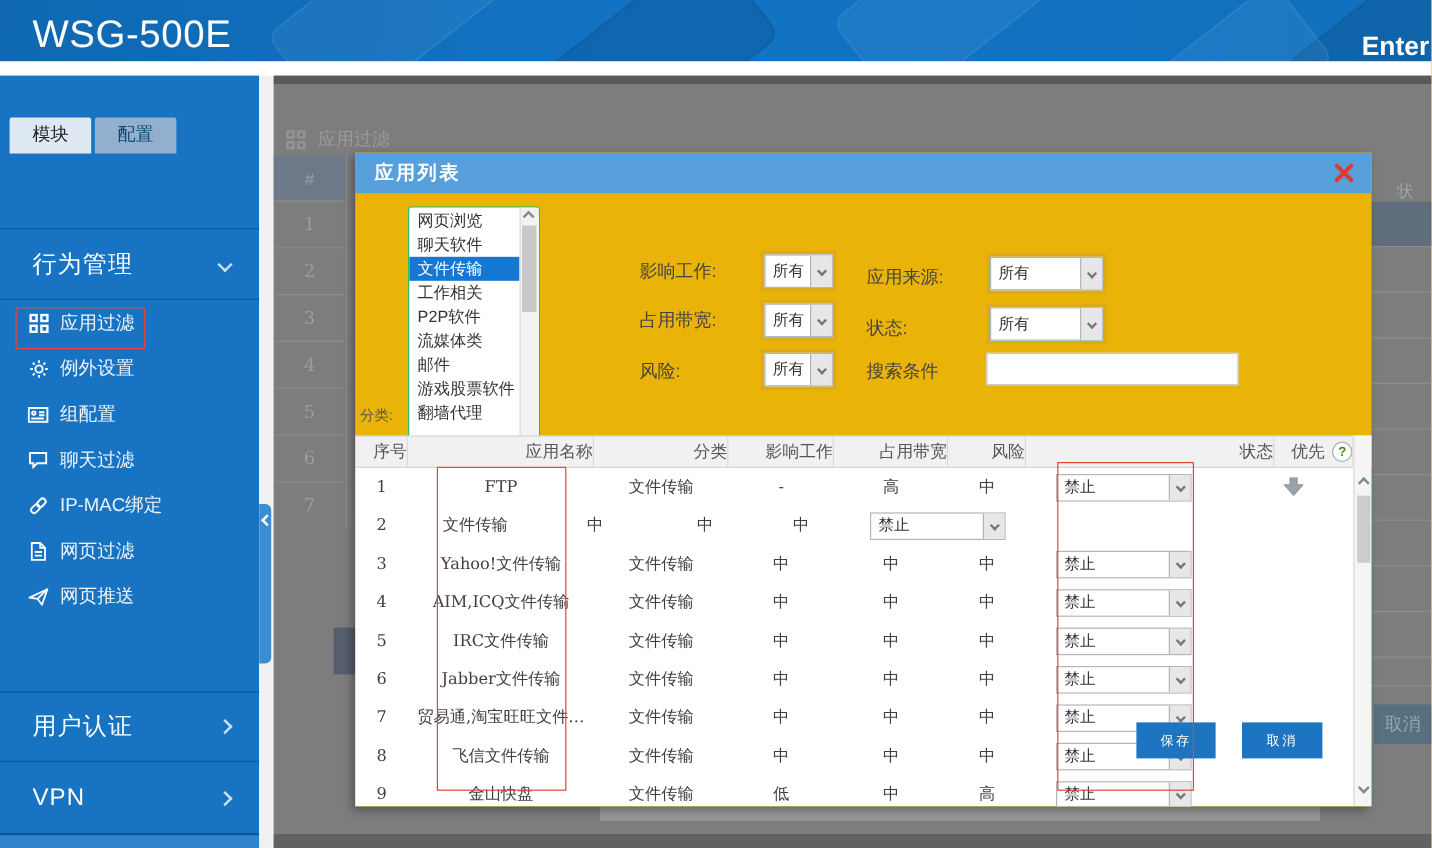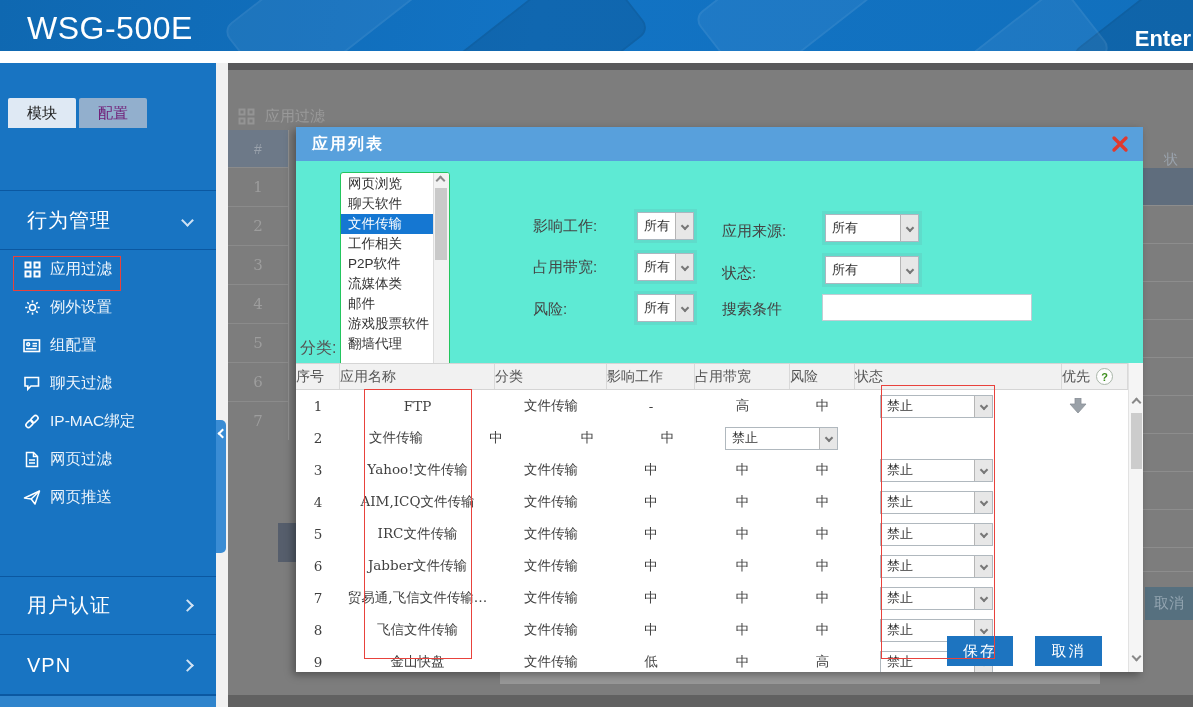--- a/index.html
+++ b/index.html
@@ -11,21 +11,21 @@
   .key{position:absolute;background:rgba(255,255,255,.055);border:2px solid rgba(255,255,255,.05);
        border-radius:12px;transform:rotate(-38deg)}
   .key.dark{background:rgba(0,0,0,.10);border-color:rgba(0,0,0,.05)}
   .brand{position:absolute;left:27px;top:10px;font-size:32px;color:#fff;font-weight:400;letter-spacing:.5px}
   .enter{position:absolute;right:2px;top:26px;font-size:22px;font-weight:700;color:#fff}
   
   .sidebar{position:absolute;left:0;top:63px;width:216px;height:644px;background:#1874c2;color:#fff}
   .tabs{position:absolute;left:8px;top:35px;display:flex;gap:3px}
   .tab{height:30px;line-height:30px;padding:0 19px;font-size:15px;border-radius:2px 2px 0 0;cursor:pointer}
   .tab.active{background:#dfe9f4;color:#222}
-  .tab.inactive{background:#92afcd;color:#701a75}
+  .tab.inactive{background:#92afcd;color:#0c4a6e}
   .sec{position:absolute;left:0;width:216px;border-top:1px solid #0b58a1;display:flex;align-items:center;
        padding-left:27px;box-sizing:border-box;font-size:20px;color:#fff;cursor:pointer;letter-spacing:1px}
   #sec-query{top:67px;height:60px}
   #sec-behavior{top:127px;height:59px}
   #sec-bw{top:455px;height:58px}
   #sec-user{top:513px;height:58px}
   #sec-vpn{top:571px;height:61px}
   .sec .chev{margin-left:auto;margin-right:24px}
   .chev{display:inline-block;width:7px;height:7px;border-right:2px solid #cfe2f4;border-bottom:2px solid #cfe2f4}
   .chev-r{transform:rotate(-45deg)}
@@ -49,65 +49,65 @@
   .bg-btn{position:absolute;left:50px;top:460px;width:18px;height:39px;background:#565e6c}
   .bg-right-txt{position:absolute;left:936px;top:88px;color:#9aa3ad;font-size:14px}
   .bg-right-hd{position:absolute;left:915px;top:105px;width:50px;height:37px;background:#5f6d7d}
   .bg-sep{position:absolute;left:915px;width:50px;height:1px;background:#8d8d8d}
   .bg-cancel{position:absolute;left:917px;top:524px;width:48px;height:33px;background:#56707f;color:#93a5b1;
              font-size:15px;display:flex;align-items:center;justify-content:center}
   .bg-hthumb{position:absolute;left:272px;top:609px;width:600px;height:12px;background:#979797}
   .bg-footer{position:absolute;left:0;top:632px;width:965px;height:12px;background:#616161}
   
   .modal{position:absolute;left:296px;top:127px;width:847px;height:545px;overflow:hidden;z-index:10;
-         background:#5eead4;box-shadow:-3px 3px 8px rgba(0,0,0,.35)}
+         background:#eab308;box-shadow:-3px 3px 8px rgba(0,0,0,.35)}
   .m-head{position:absolute;left:0;top:0;width:847px;height:34px;background:#58a0dc}
   .m-title{position:absolute;left:16px;top:7px;font-size:16px;font-weight:700;color:#fff;letter-spacing:2px}
   .m-close{position:absolute;right:14px;top:8px;width:18px;height:18px;cursor:pointer}
   .listbox{position:absolute;left:44px;top:45px;width:110px;height:225px;background:#fff;border:1px solid #22c55e;
            border-radius:3px;box-sizing:border-box;display:flex;overflow:hidden}
   .lb-items{flex:1;padding-top:1px}
   .lb-item{height:20px;line-height:20px;padding-left:7px;font-size:13.5px;color:#333;white-space:nowrap;cursor:pointer}
   .lb-item.sel{background:#1577d2;color:#fff}
   .lb-sb{width:15px;background:#f2f2f2;border-left:1px solid #ddd;position:relative}
   .lb-sb .chev{width:5px;height:5px;border-color:#888;position:absolute;left:3px}
   .lb-sb .up{top:4px;transform:rotate(-135deg)}
   .lb-sb .dn{bottom:4px;transform:rotate(45deg)}
   .lb-sb .thumb{position:absolute;top:15px;left:1px;width:12px;height:72px;background:#c9c9c9}
-  .cat-label{position:absolute;left:4px;top:211px;font-size:16px;color:#555}
+  .cat-label{position:absolute;left:4px;top:211px;font-size:12px;color:#555}
   .flabel{position:absolute;font-size:15px;color:#444}
   .combo{display:flex;background:#fff;border:1px solid #abb7c0;box-shadow:0 0 0 3px rgba(110,125,140,.12);
          align-items:stretch;box-sizing:border-box;cursor:pointer}
   .combo-txt{flex:1;padding-left:6px;font-size:13px;color:#333;display:flex;align-items:center;overflow:hidden;white-space:nowrap}
   .combo-btn{width:17px;background:#e7e7e7;border-left:1px solid #b5b5b5;display:flex;align-items:center;justify-content:center;flex:0 0 17px}
   .combo-btn .chev{width:4px;height:4px;border-color:#777}
   .fsel{position:absolute;height:28px}
   .search-input{position:absolute;left:526px;top:167px;width:210px;height:27px;background:#fff;
                 border:1px solid #c2cdd4;font-size:13px;padding:0 6px;box-sizing:border-box}
   .t-head{position:absolute;left:0;top:236px;width:847px;height:27px;background:#f1f1f1;display:flex;
           border-top:1px solid #d5d5d5;border-bottom:1px solid #d5d5d5;box-sizing:border-box}
-  .th{border-right:1px solid #d9d9d9;display:flex;align-items:center;justify-content:flex-start;
+  .th{border-right:1px solid #d9d9d9;display:flex;align-items:center;justify-content:flex-end;
       font-size:14px;color:#555;box-sizing:border-box}
   .th:last-child{border-right:none}
   .c0{width:44px}.c1{width:155px}.c2{width:112px}.c3{width:88px}.c4{width:95px}.c5{width:65px}.c6{width:207px}.c7{width:66px}
   .help{width:15px;height:15px;border:1px solid #a9b6a9;border-radius:50%;color:#3e8e1e;font-size:11px;font-weight:700;
         display:flex;align-items:center;justify-content:center;margin-left:6px;background:#fdfdfd;cursor:pointer}
   .t-rows{position:absolute;left:0;top:263px;width:832px;height:282px;background:#fff;overflow:hidden;
           font-family:"DejaVu Serif",serif}
   .tr{height:32px;display:flex}
   .td{display:flex;align-items:center;justify-content:center;font-size:13.5px;color:#3f3f3f;box-sizing:border-box;overflow:hidden}
   .td.c6{justify-content:flex-start;padding-left:25px;font-family:"Liberation Sans",sans-serif}
   .td .combo{width:113px;height:23px;box-shadow:none;border-color:#b0b8be}
   .prio{cursor:pointer}
   .t-scroll{position:absolute;left:832px;top:236px;width:15px;height:309px;background:#f5f5f5;border-left:1px solid #e2e2e2;box-sizing:border-box}
   .t-scroll .chev{width:5px;height:5px;border-color:#888;position:absolute;left:4px}
   .t-scroll .up{top:36px;transform:rotate(-135deg)}
   .t-scroll .dn{bottom:12px;transform:rotate(45deg)}
   .t-scroll .thumb{position:absolute;top:50px;left:2px;width:11px;height:56px;background:#ccc}
-  .btn{position:absolute;top:509px;height:30px;background:#1d74c0;color:#fff;font-size:15px;border:none;
+  .btn{position:absolute;top:475px;height:30px;background:#1d74c0;color:#fff;font-size:11px;border:none;
        display:flex;align-items:center;justify-content:center;z-index:6;cursor:pointer;letter-spacing:2px}
   .btn-save{left:651px;width:66px}
   .btn-cancel{left:739px;width:67px}
   
   .anno{position:absolute;border:1px solid #e8423c;z-index:50;pointer-events:none}
   #anno-sidebar{left:13px;top:256px;width:106px;height:33px}
   #anno-name{left:364px;top:389px;width:106px;height:268px}
   #anno-status{left:881px;top:385px;width:112px;height:272px}
 </style>
 </head>
@@ -468,21 +468,21 @@
             <span class="combo-txt">禁止</span>
             <span class="combo-btn">
               <i class="chev chev-d"></i>
             </span>
           </div>
         </div>
         <div class="td c7" style="justify-content: flex-start; padding-left: 7px;"></div>
       </div>
       <div class="tr">
         <div class="td c0">7</div>
-        <div class="td c1">贸易通,飞信文件传输…</div>
+        <div class="td c1">贸易通,淘宝旺旺文件…</div>
         <div class="td c2">文件传输</div>
         <div class="td c3">中</div>
         <div class="td c4">中</div>
         <div class="td c5">中</div>
         <div class="td c6">
           <div class="combo">
             <span class="combo-txt">禁止</span>
             <span class="combo-btn">
               <i class="chev chev-d"></i>
             </span>

